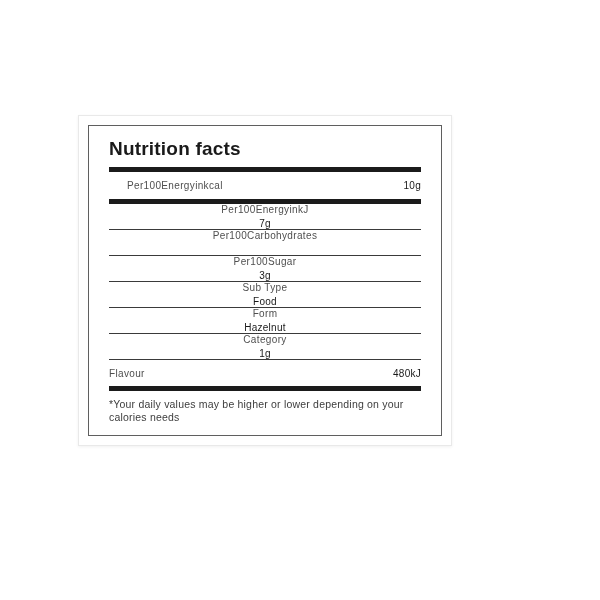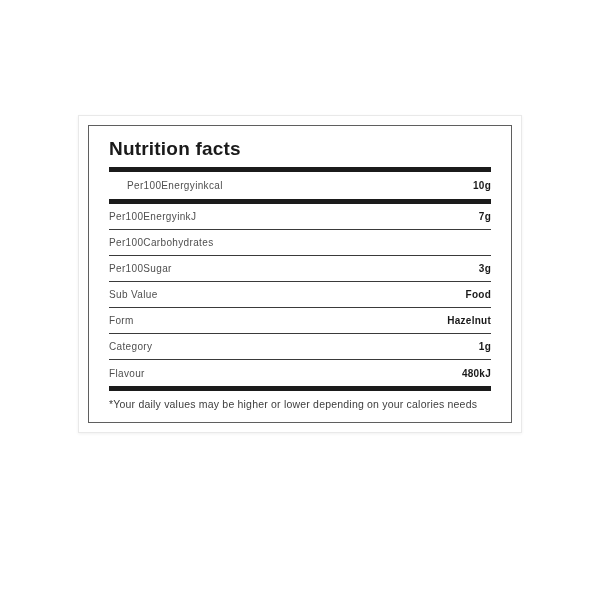--- a/index.html
+++ b/index.html
@@ -16,21 +16,21 @@
   body{
     background:var(--page-bg);
     font-family:"Liberation Sans", sans-serif;
     position:relative;
     overflow:hidden;
   }
   .label-sheet{
     position:absolute;
     left:78px;
     top:115px;
-    width:444px;
+    width:374px;
     background:#ffffff;
     border:1px solid var(--sheet-edge-color);
     box-shadow:0 1px 3px rgba(0,0,0,0.06);
     padding:9px;
   }
   .label-card{
     border:1px solid var(--card-border-color);
     background:#ffffff;
     padding:12px 20px 11px 20px;
   }
@@ -48,27 +48,27 @@
   }
   .rows{display:block;}
   .row{
     height:26px;
     display:flex;
     justify-content:space-between;
     align-items:center;
     font-size:10px;
   }
   .row.first{height:27px;margin-left:18px;}
-  .row.sep{border-bottom:1px solid var(--separator-color);}
+  .row.sep{border-bottom:1px solid var(--separator-color);flex-direction:column;}
   .row-label{
     color:var(--label-color);
     letter-spacing:0.35px;
   }
   .row-value{
-    font-weight:bold;
+    font-weight:normal;
     color:var(--value-color);
     letter-spacing:0.25px;
     text-align:right;
   }
   .footnote{
     font-size:10.5px;
     color:#3d3d3d;
     letter-spacing:0.2px;
     padding-top:7px;
     line-height:13px;
@@ -103,21 +103,21 @@
         <span class="row-label">Per100Carbohydrates</span>
       </div>
 
       <div class="row sep">
         <span class="row-label">Per100Sugar</span>
         <span class="row-value">3g</span>
       </div>
 
 
       <div class="row sep">
-        <span class="row-label">Sub Value</span>
+        <span class="row-label">Sub Type</span>
         <span class="row-value">Food</span>
       </div>
 
       <div class="row sep">
         <span class="row-label">Form</span>
         <span class="row-value">Hazelnut</span>
       </div>
 
       <div class="row sep">
         <span class="row-label">Category</span>

